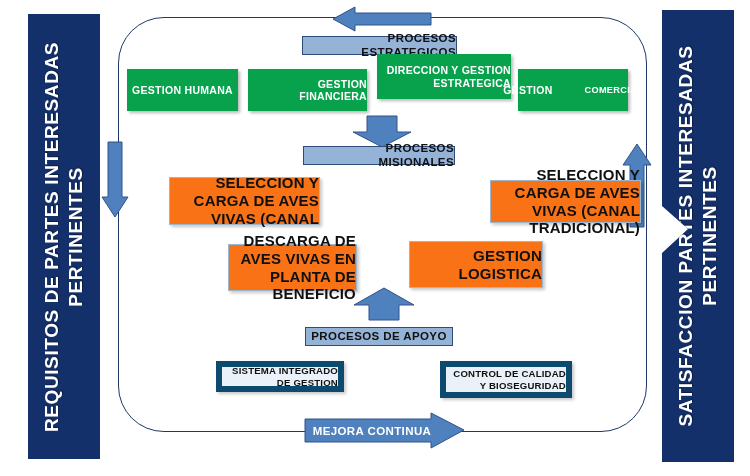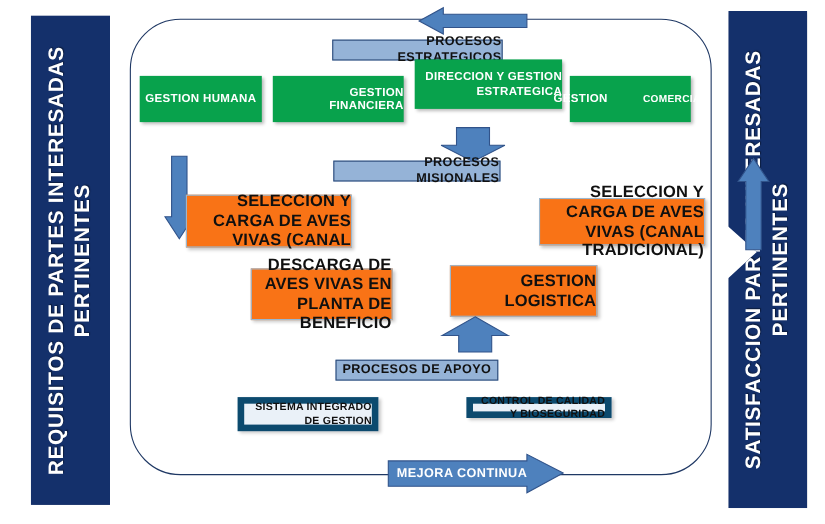--- a/index.html
+++ b/index.html
@@ -95,21 +95,21 @@
   .pale{
     background:#EAF1F8;
     border:6px solid #0c4a6e;
     color:#101010;
     font-size:9.6px;
     letter-spacing:.2px;
     box-shadow:2px 2px 3px rgba(0,0,0,.22);
   }
 
   
-  .arrow{position:absolute;margin-left:48px;}
+  .arrow{position:absolute;}
   .arrow svg{display:block;overflow:visible;}
   .mejora-text{
     position:absolute;
     left:0; top:0; width:100%; height:100%;
     display:flex; align-items:center; justify-content:center;
     color:#ffffff; font-weight:bold; font-size:11.5px;
     letter-spacing:.4px;
     padding-right:26px;
     box-sizing:border-box;
     pointer-events:none;
@@ -186,21 +186,21 @@
   <div class="arrow" style="left:353px;top:288px;">
     <svg width="62" height="33" viewBox="0 0 62 33">
       <polygon points="31,0 61,17 46,17 46,32 16,32 16,17 1,17" fill="#4E81BD" stroke="#31538A" stroke-width="1"></polygon>
     </svg>
   </div>
 
   <div class="box label-blue" style="left:305px;top:327px;width:148px;height:19px;">PROCESOS DE APOYO</div>
 
   <div class="box pale" style="left:216px;top:361px;width:128px;height:31px;">SISTEMA INTEGRADO DE GESTION</div>
 
-  <div class="box pale" style="left:424px;top:361px;width:132px;height:19px;">CONTROL DE CALIDAD Y BIOSEGURIDAD</div>
+  <div class="box pale" style="left:440px;top:361px;width:132px;height:37px;">CONTROL DE CALIDAD Y BIOSEGURIDAD</div>
 
   <div class="arrow" style="left:305px;top:412px;">
     <svg width="160" height="37" viewBox="0 0 160 37">
       <polygon points="0,7 126,7 126,1 159,18 126,36 126,30 0,30" fill="#4E81BD" stroke="#31538A" stroke-width="1"></polygon>
     </svg>
     <div class="mejora-text">MEJORA CONTINUA</div>
   </div>
 
 </div>
 

